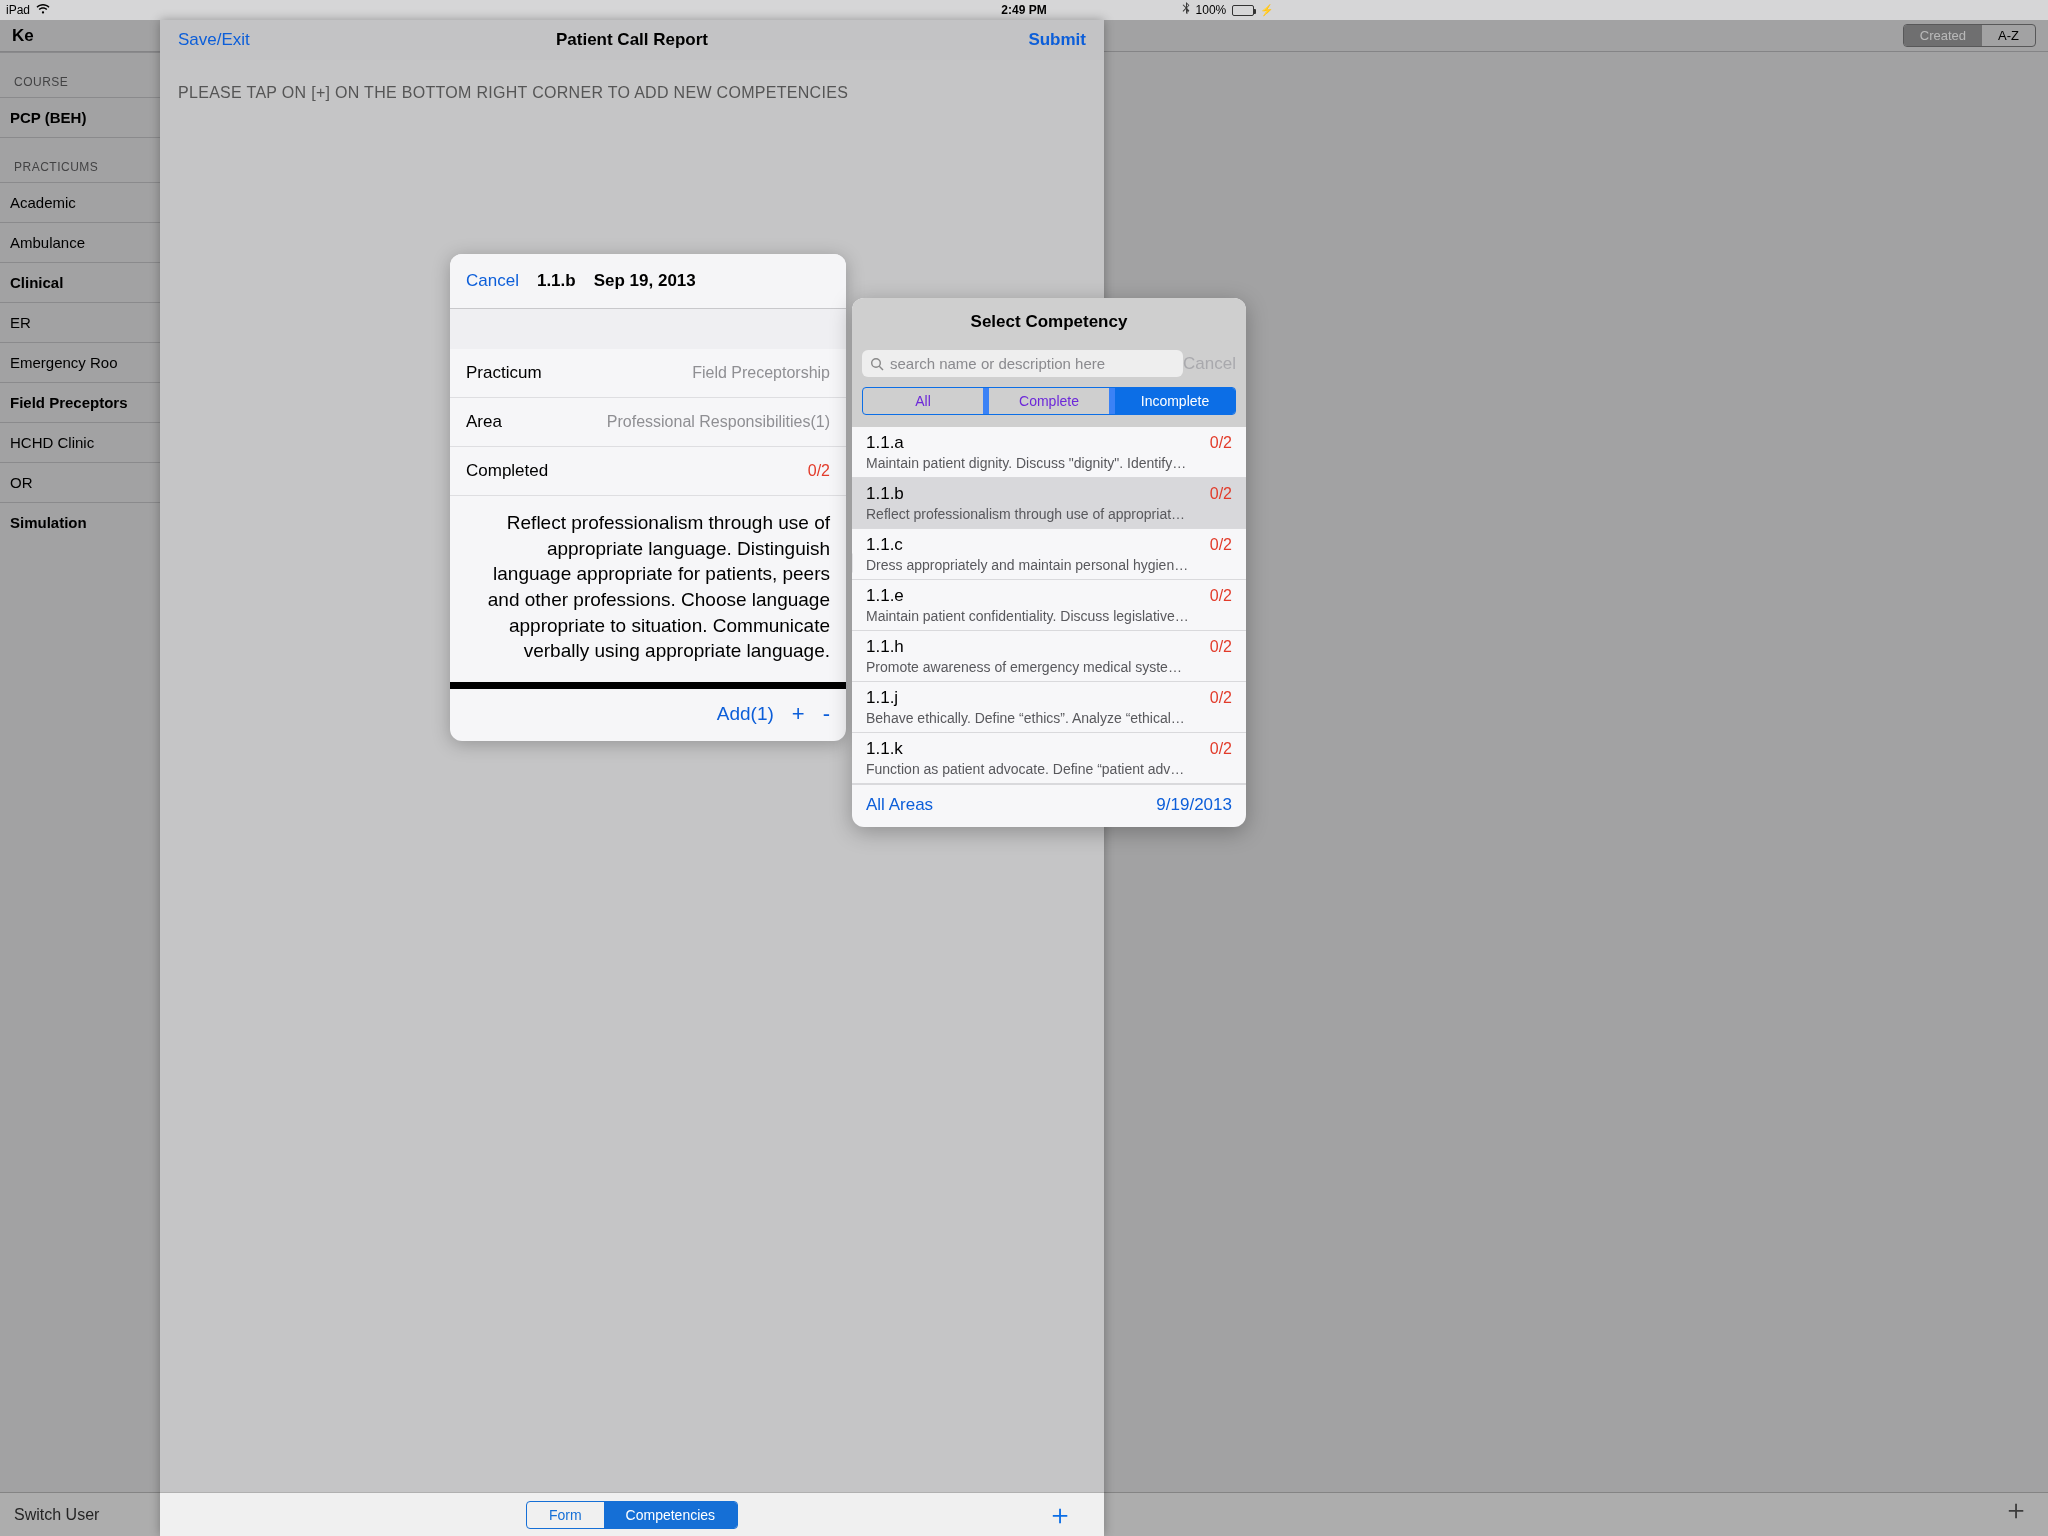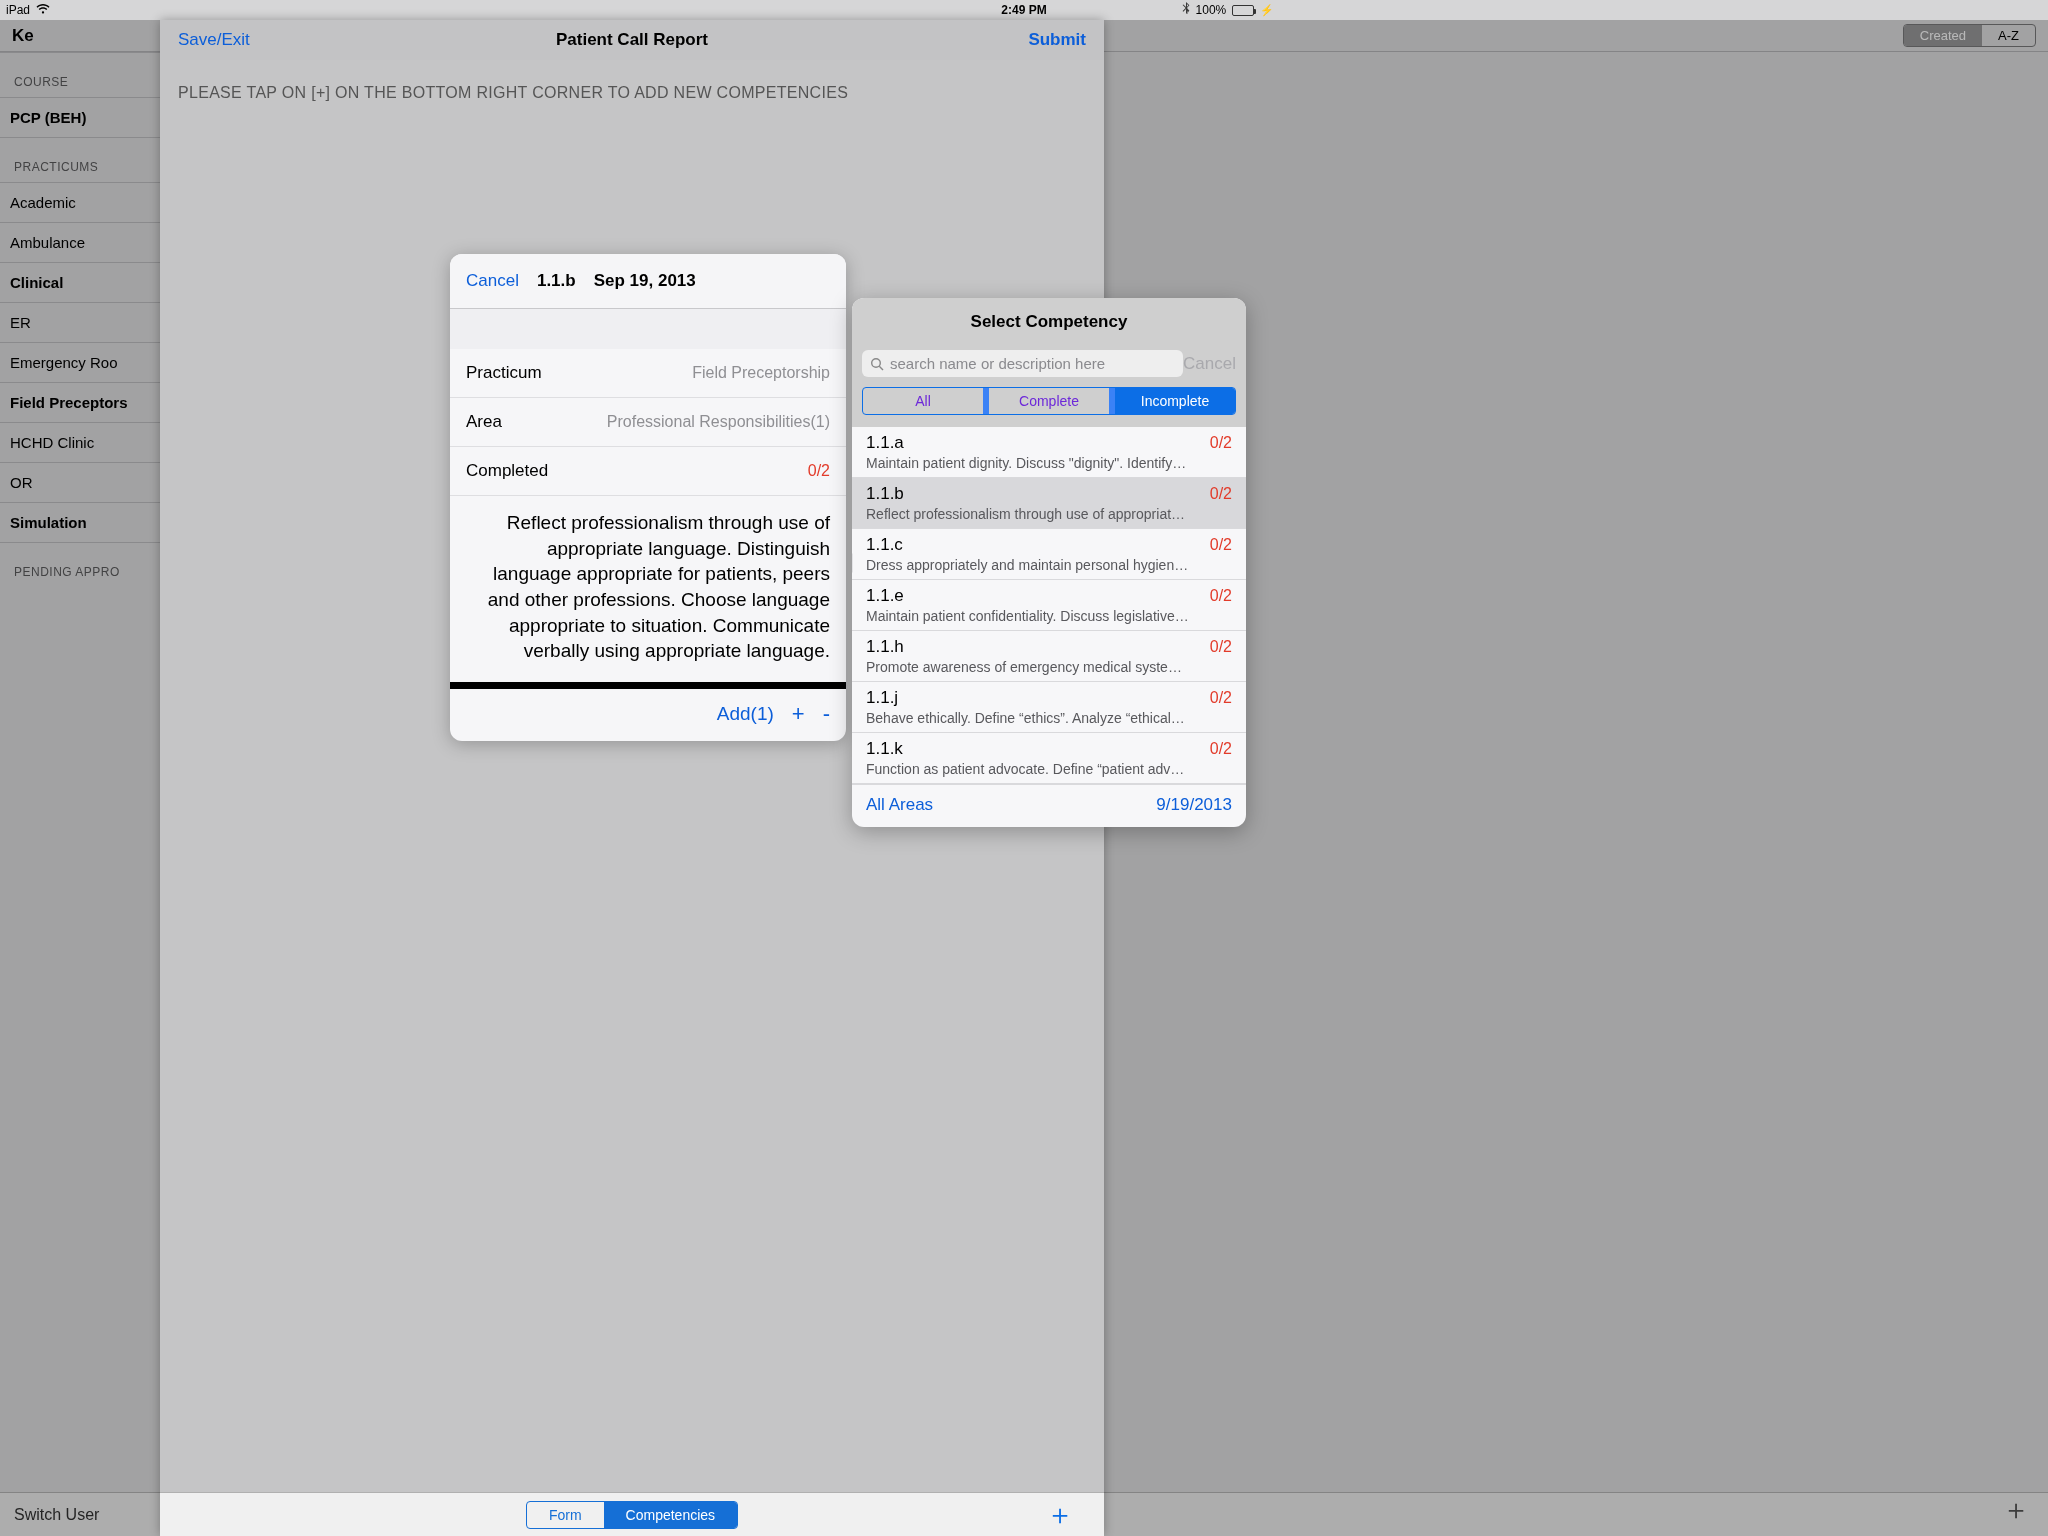--- a/index.html
+++ b/index.html
@@ -121,21 +121,20 @@
       <div class="side-sect">PRACTICUMS</div>
       <div class="side-item">Academic</div>
       <div class="side-item">Ambulance</div>
       <div class="side-item bold">Clinical</div>
       <div class="side-item">ER</div>
       <div class="side-item">Emergency Roo</div>
       <div class="side-item bold">Field Preceptors</div>
       <div class="side-item">HCHD Clinic</div>
       <div class="side-item">OR</div>
       <div class="side-item bold">Simulation</div>
-      <div class="side-sect">PENDING APPRO</div>
     </div>
   <div class="bg-footer">
     <span class="left">Switch User</span>
   </div>
   <span class="plus-dark">＋</span>
   <div class="dim-overlay"></div>
 </div>
 
 <div class="sheet">
   <div class="sheet-hdr">

